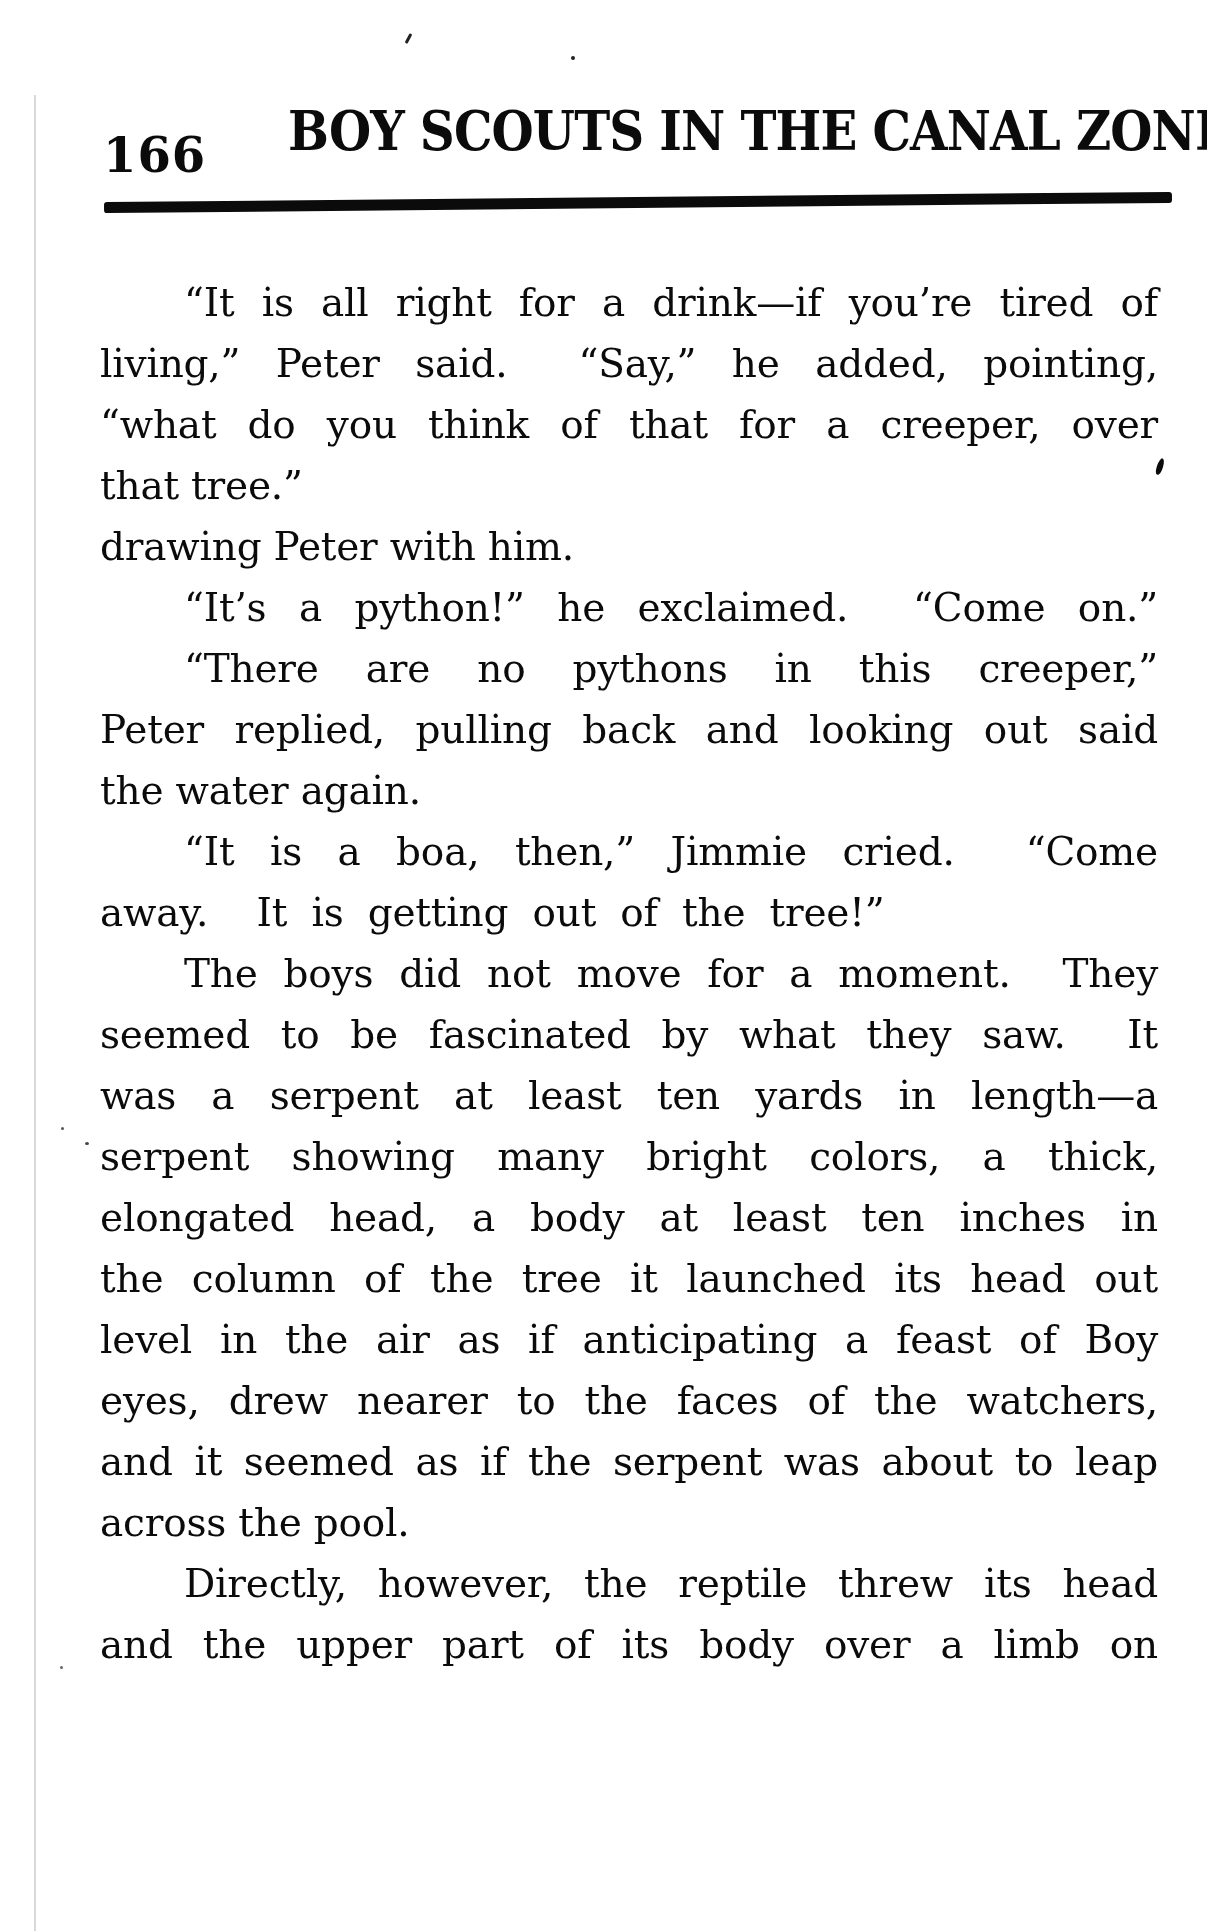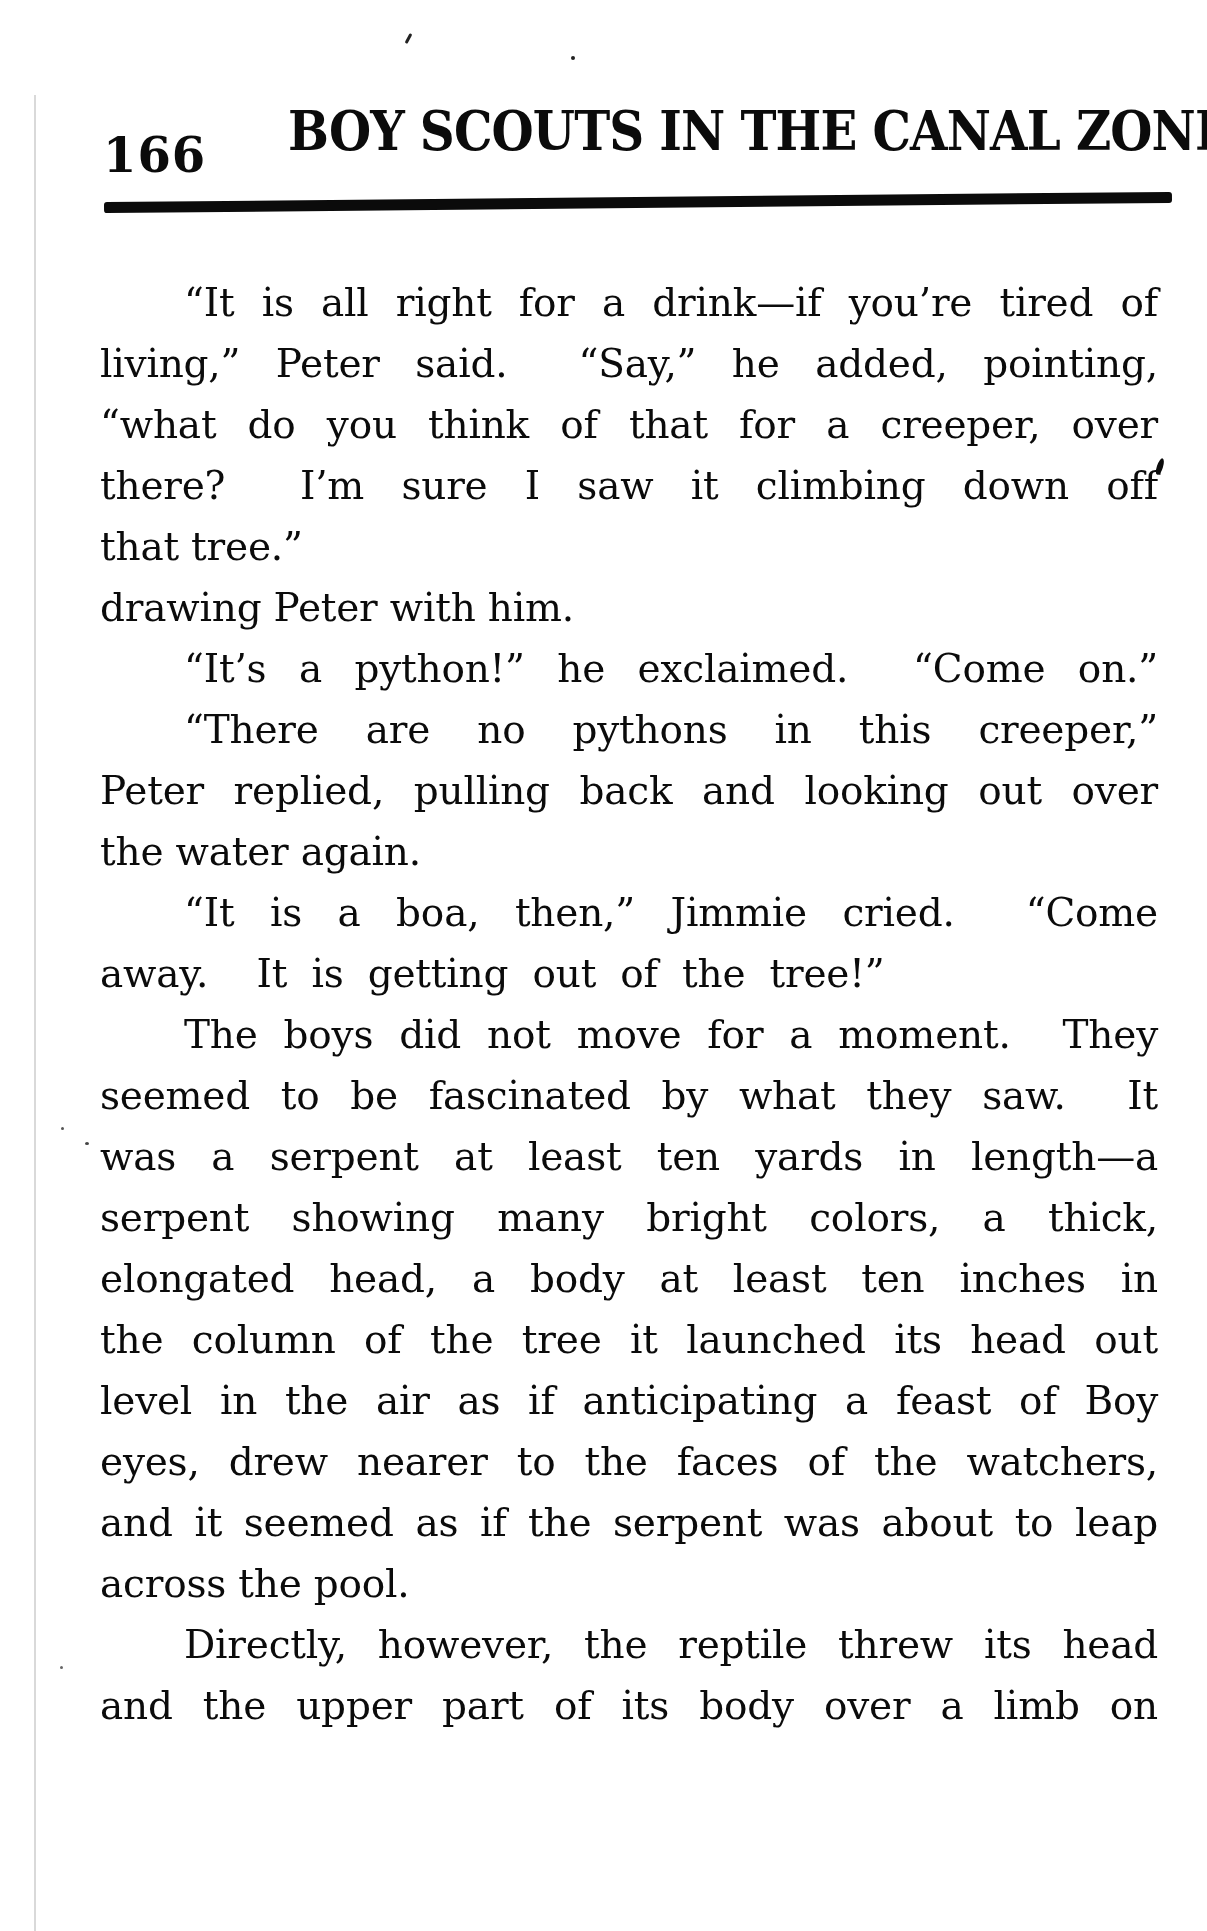--- a/index.html
+++ b/index.html
@@ -100,26 +100,25 @@
     <span class="folio">166</span>
     <span class="head-title">BOY SCOUTS IN THE CANAL ZONE;</span>
   </div>
 
   <div class="head-rule"></div>
 
   <div class="page-text">
       <div class="line indent">“It is all right for a drink—if you’re tired of</div>
       <div class="line">living,” Peter said.&nbsp; “Say,” he added, pointing,</div>
       <div class="line">“what do you think of that for a creeper, over</div>
-      <div class="line">there?&nbsp; I’m sure I saw it climbing down off</div>
       <div class="line endline">that tree.”</div>
       <div class="line endline">drawing Peter with him.</div>
       <div class="line indent">“It’s a python!” he&nbsp;exclaimed.&nbsp; “Come&nbsp;on.”</div>
       <div class="line indent">“There are no pythons in this creeper,”</div>
-      <div class="line">Peter replied, pulling back and looking out over</div>
+      <div class="line">Peter replied, pulling back and looking out said</div>
       <div class="line endline">the water again.</div>
       <div class="line indent">“It is a boa, then,” Jimmie cried.&nbsp; “Come</div>
       <div class="line endline wide">away.&nbsp; It is getting out of the tree!”</div>
       <div class="line indent">The boys did not move for a&nbsp;moment.&nbsp; They</div>
       <div class="line">seemed to be fascinated by what they saw.&nbsp; It</div>
       <div class="line">was a serpent at least ten yards in length—a</div>
       <div class="line">serpent showing many bright colors, a thick,</div>
       <div class="line">elongated head, a body at least ten inches in</div>
       <div class="line">the column of the tree it launched its head out</div>
       <div class="line">level in the air as if anticipating a feast of Boy</div>

